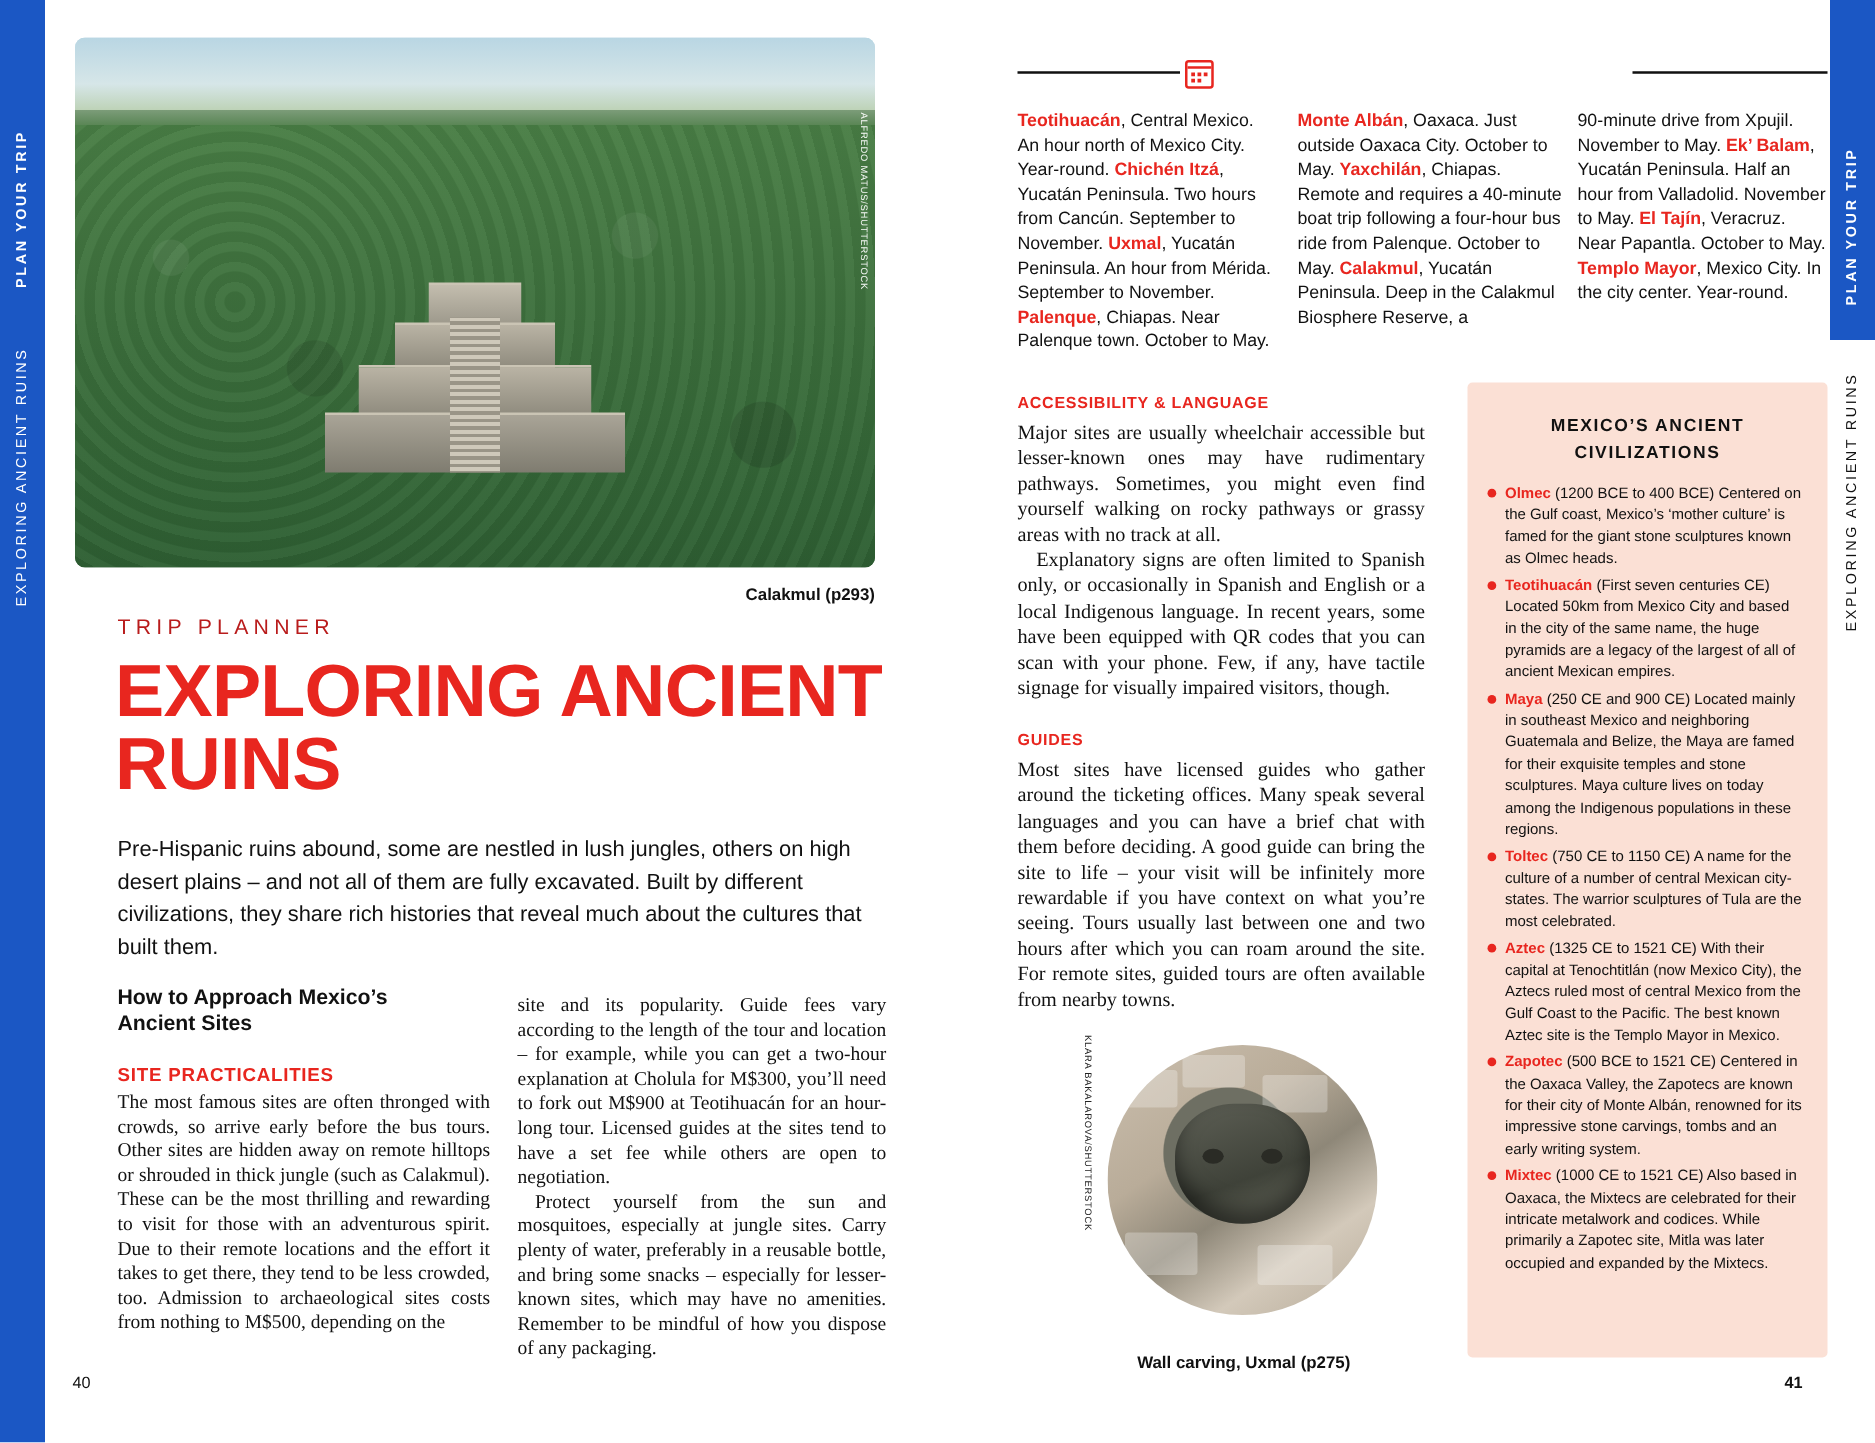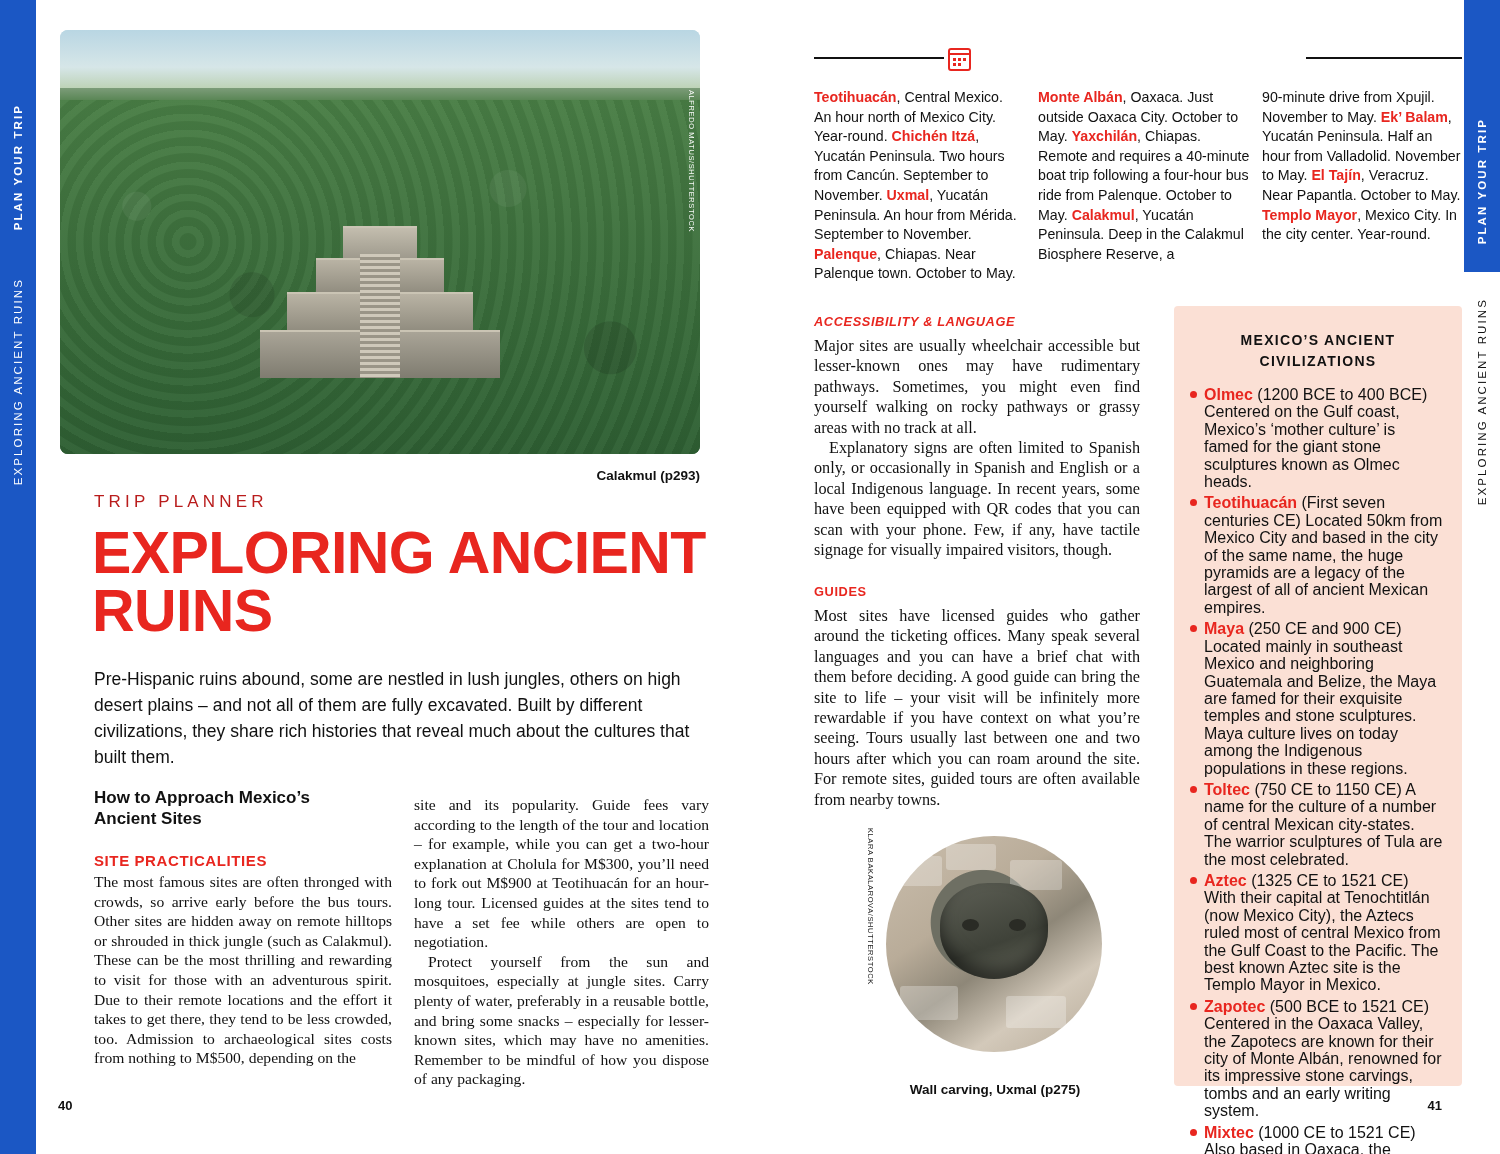--- a/index.html
+++ b/index.html
@@ -114,21 +114,21 @@
   }
   .col-serif{
     font-family:"Liberation Serif", serif;
     font-size:15.6px;line-height:19.6px;color:#111;text-align:justify;
   }
   .col1{position:absolute;left:58px;top:872px;width:298px;}
   .col2{position:absolute;left:378px;top:795px;width:295px;}
   .col-serif p{margin:0;text-indent:0;}
   .col-serif p + p{text-indent:14px;margin-top:0;}
 
-  .folio-left{position:absolute;left:22px;top:1098px;font-size:13px;font-weight:700;color:#111;text-align:center;}
+  .folio-left{position:absolute;left:22px;top:1098px;font-size:13px;font-weight:400;color:#111;text-align:center;}
   .folio-right{position:absolute;right:22px;top:1098px;font-size:13px;font-weight:700;color:#111;}
 
   
   .right-page{position:absolute;left:750px;top:0;width:714px;height:1154px;}
   .rule{position:absolute;height:2px;background:#111;}
   .box-title{
     position:absolute;top:50px;left:0;width:714px;text-align:center;
     font-size:14.2px;font-weight:700;letter-spacing:1.6px;color:#111;
   }
   .cal-icon{
@@ -188,21 +188,21 @@
   .sidebar{
     position:absolute;left:424px;top:306px;width:288px;height:780px;
     background:#fbe0d5;border-radius:4px;
   }
   .sidebar h3{
     margin:0;padding:24px 30px 0;text-align:center;
     font-size:14px;font-weight:700;letter-spacing:1.3px;line-height:21px;color:#111;
   }
   .sb-list{padding:14px 18px 0 16px;}
   .sb-item{
-    font-size:16px;line-height:17.4px;color:#111;margin-bottom:4px;
+    font-size:12px;line-height:17.4px;color:#111;margin-bottom:4px;
     position:relative;padding-left:14px;
   }
   .sb-item:before{
     content:"";position:absolute;left:0;top:5px;width:7px;height:7px;border-radius:50%;background:#e8261f;
   }
   .sb-item b{color:#e8261f;}
 </style>
 </head>
 <body>
 
@@ -260,21 +260,21 @@
   <div class="right-page">
 
     <div class="rule" style="left:64px;top:57px;width:130px;"></div>
     <div class="rule" style="left:556px;top:57px;width:156px;"></div>
     <div class="cal-icon"></div>
 
     <div class="tcol tc1"><span><b>Teotihuacán</b>, Central Mexico. An hour north of Mexico City. Year-round. </span><span><b>Chichén Itzá</b>, Yucatán Peninsula. Two hours from Cancún. September to November. </span><span><b>Uxmal</b>, Yucatán Peninsula. An hour from Mérida. September to November. </span><span><b>Palenque</b>, Chiapas. Near Palenque town. October to May. </span></div>
     <div class="tcol tc2"><span><b>Monte Albán</b>, Oaxaca. Just outside Oaxaca City. October to May. </span><span><b>Yaxchilán</b>, Chiapas. Remote and requires a 40-minute boat trip following a four-hour bus ride from Palenque. October to May. </span><span><b>Calakmul</b>, Yucatán Peninsula. Deep in the Calakmul Biosphere Reserve, a </span></div>
     <div class="tcol tc3"><span>90-minute drive from Xpujil. November to May. </span><span><b>Ek’ Balam</b>, Yucatán Peninsula. Half an hour from Valladolid. November to May. </span><span><b>El Tajín</b>, Veracruz. Near Papantla. October to May. </span><span><b>Templo Mayor</b>, Mexico City. In the city center. Year-round. </span></div>
 
-    <div class="rsec-head" style="left:64px;top:314px;font-style:italic;">ACCESSIBILITY &amp; LANGUAGE</div>
+    <div class="rsec-head" style="left:64px;top:314px;">ACCESSIBILITY &amp; LANGUAGE</div>
     <div class="rbody" style="top:336px;">
       <p>Major sites are usually wheelchair accessible but lesser-known ones may have rudimentary pathways. Sometimes, you might even find yourself walking on rocky pathways or grassy areas with no track at all.</p>
       <p>Explanatory signs are often limited to Spanish only, or occasionally in Spanish and English or a local Indigenous language. In recent years, some have been equipped with QR codes that you can scan with your phone. Few, if any, have tactile signage for visually impaired visitors, though.</p>
     </div>
 
     <div class="rsec-head" style="left:64px;top:584px;">GUIDES</div>
     <div class="rbody" style="top:606px;">
       <p>Most sites have licensed guides who gather around the ticketing offices. Many speak several languages and you can have a brief chat with them before deciding. A good guide can bring the site to life – your visit will be infinitely more rewardable if you have context on what you’re seeing. Tours usually last between one and two hours after which you can roam around the site. For remote sites, guided tours are often available from nearby towns.</p>
     </div>
 

